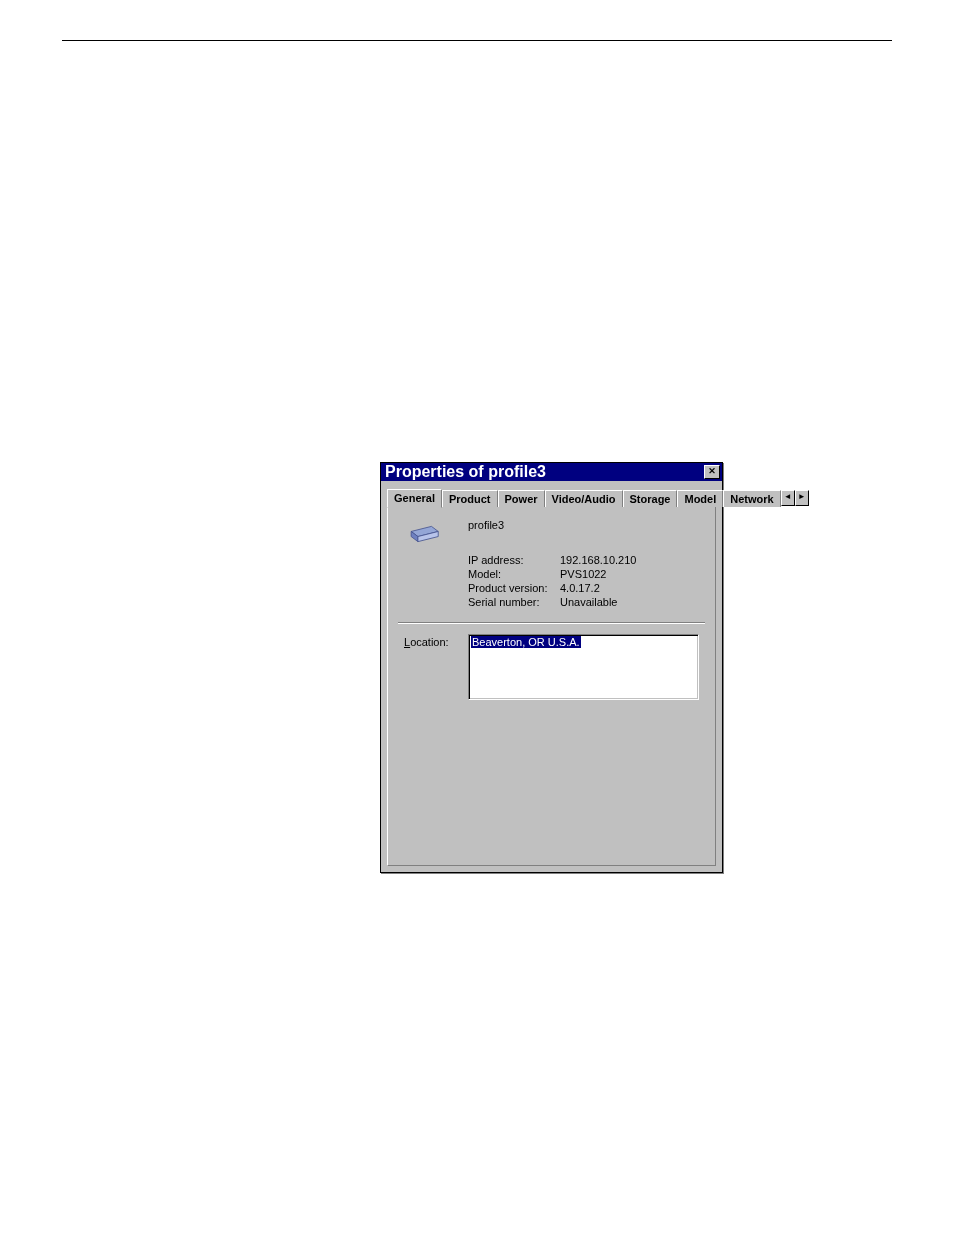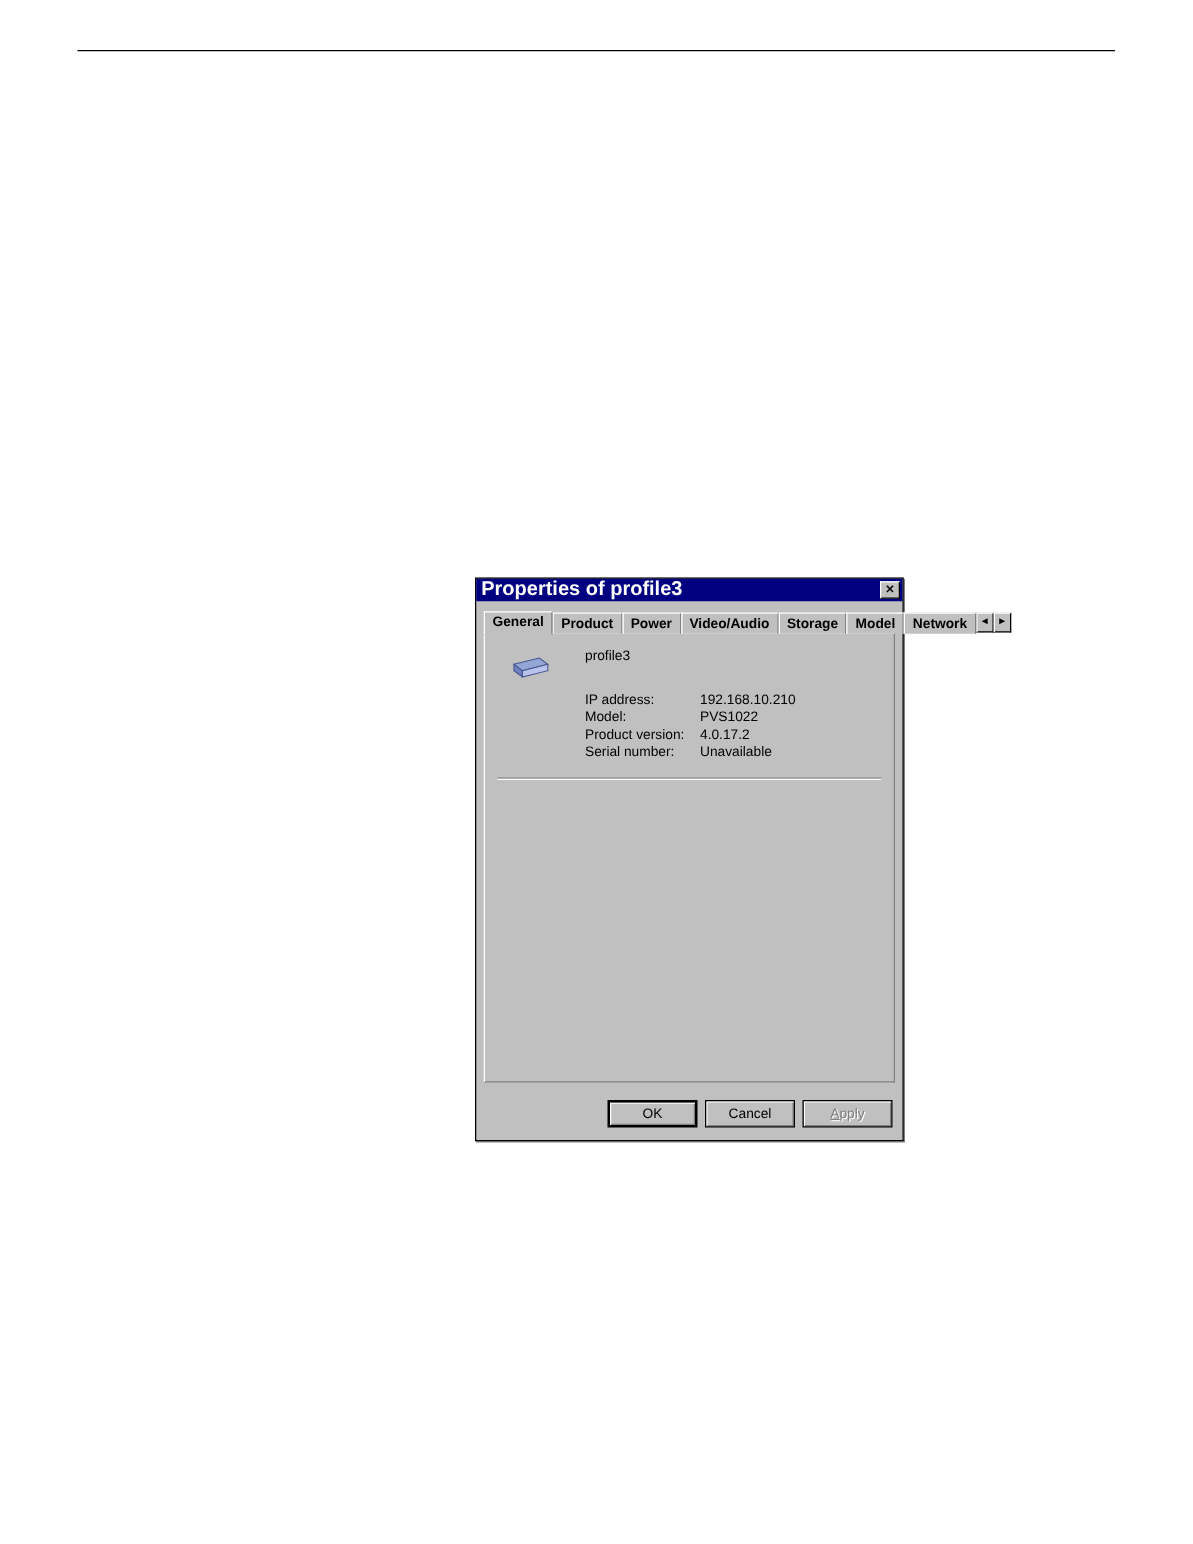--- a/index.html
+++ b/index.html
@@ -236,22 +236,25 @@
           <div>PVS1022</div>
           <div>Product version:</div>
           <div>4.0.17.2</div>
           <div>Serial number:</div>
           <div>Unavailable</div>
         </div>
       </div>
 
       <div class="sep"></div>
 
+      <div class="field-row">
+        <div class="field-label"><span class="ul">L</span>ocation:</div>
+        <div class="textarea-wrap">
+          <div class="textarea-display">
+            <span class="sel">Beaverton, OR U.S.A.</span>
+          </div>
+        </div>
+      </div>
 
     </div>
   </div>
 
-  <div class="button-row">
-    <button class="win-button default">OK</button>
-    <button class="win-button">Cancel</button>
-    <button class="win-button" disabled=""><span class="ul">A</span>pply</button>
-  </div>
 </div>
 
 </body></html>

